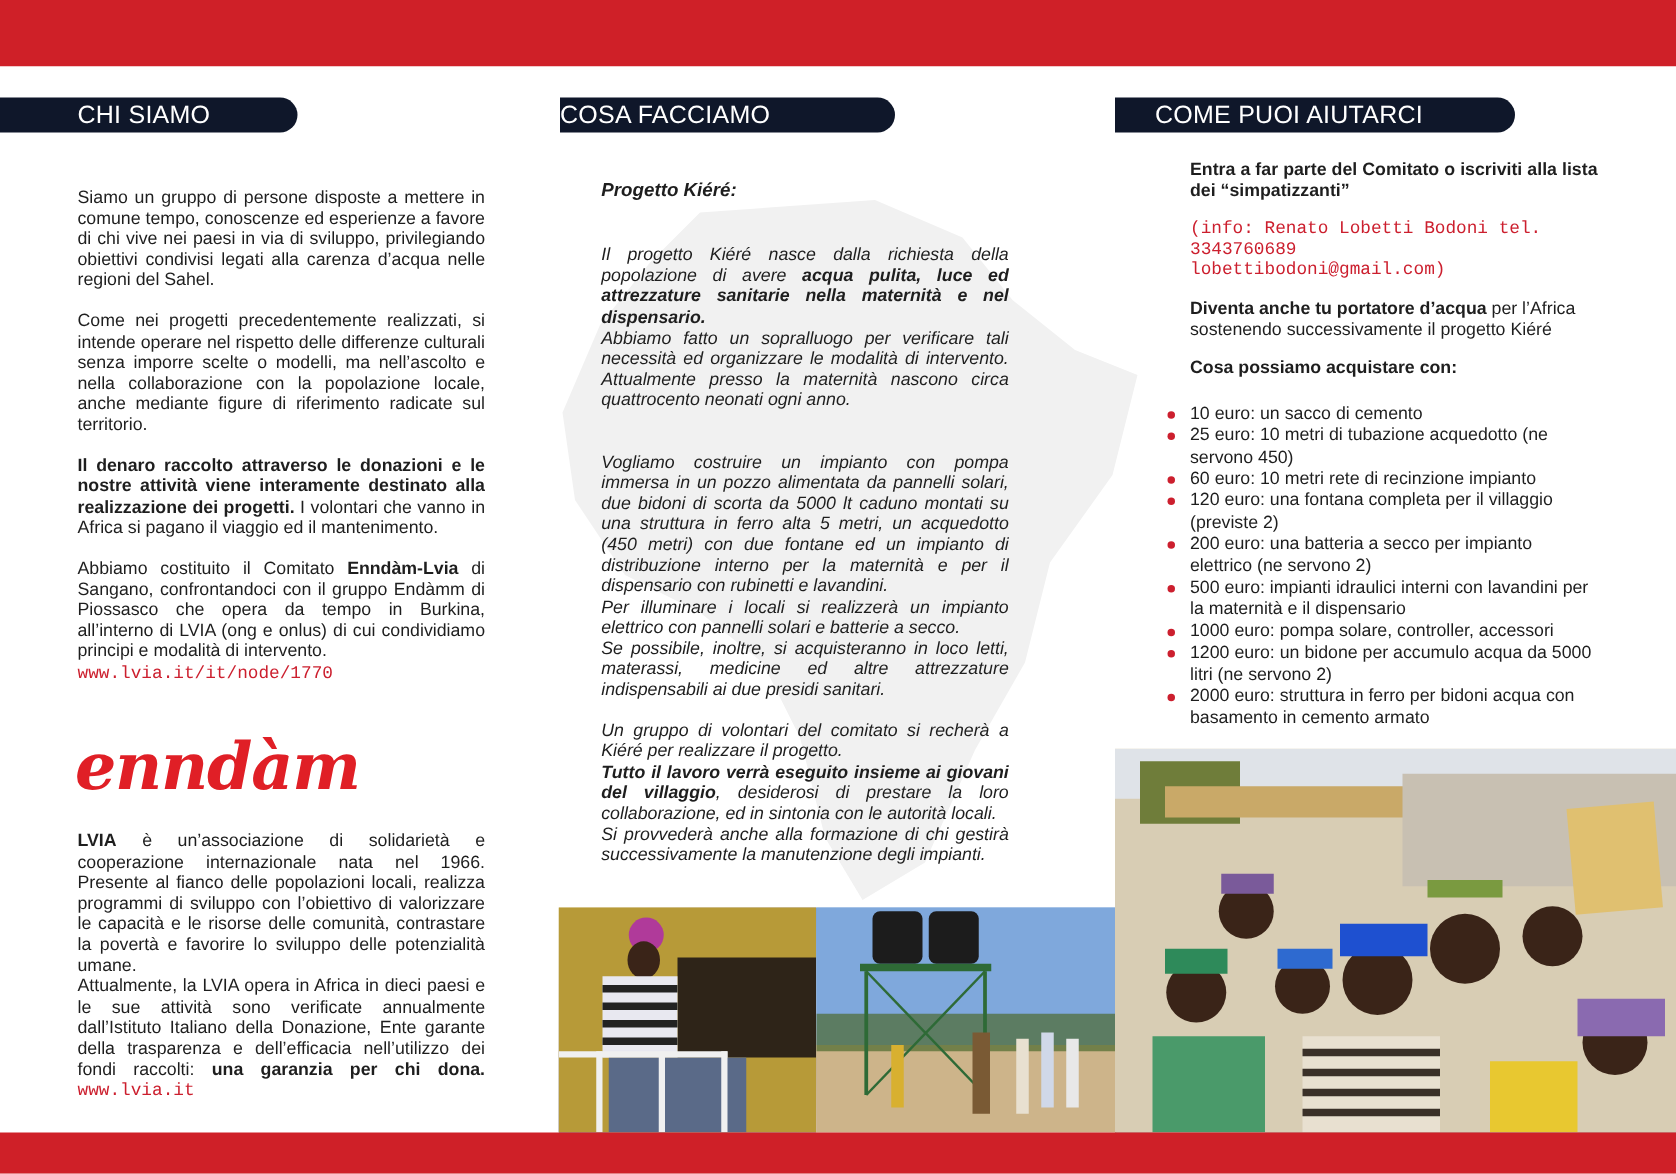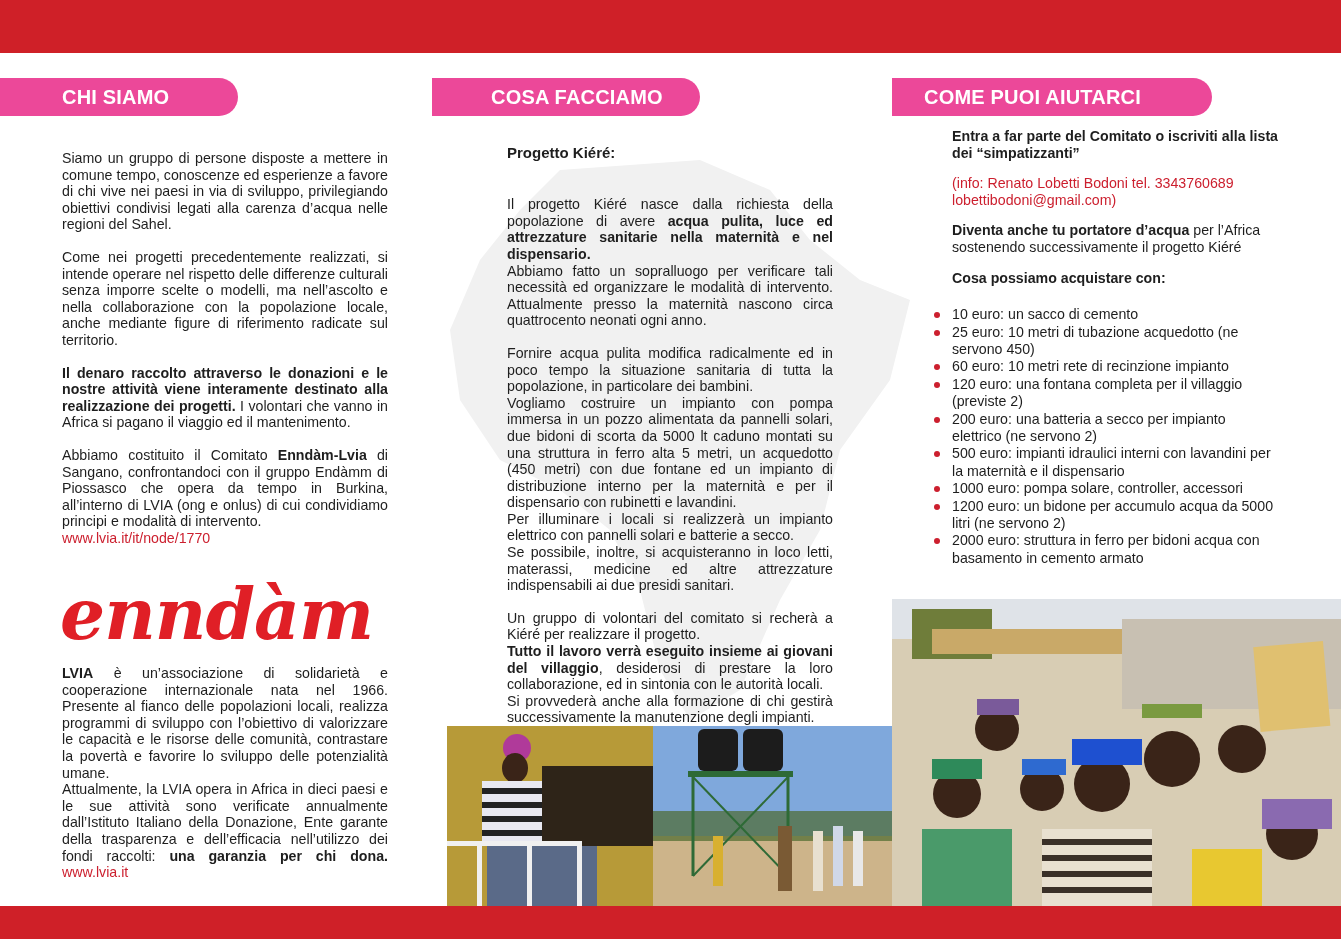--- a/index.html
+++ b/index.html
@@ -5,42 +5,42 @@
     * { margin: 0; padding: 0; box-sizing: border-box; }
     html, body { width: 1341px; height: 939px; overflow: hidden; background: #ffffff; }
     body { position: relative; font-family: "Liberation Sans", "DejaVu Sans", sans-serif; color: #1e1e1e; }
 
     .bar-top { position: absolute; left: 0; top: 0; width: 1341px; height: 53px; background: #cf2028; }
     .bar-bottom { position: absolute; left: 0; top: 906px; width: 1341px; height: 33px; background: #cf2028; }
 
     .watermark { position: absolute; left: 440px; top: 150px; width: 480px; height: 580px; pointer-events: none; }
 
     .pill {
-      position: absolute; top: 78px; height: 38px; background: #ec4899; color: #fff;
-      border-radius: 0 22px 22px 0; font-weight: bold; font-size: 20px;
+      position: absolute; top: 78px; height: 28px; background: #0f172a; color: #fff;
+      border-radius: 0 22px 22px 0; font-weight: normal; font-size: 20px;
       display: flex; align-items: center; letter-spacing: 0.2px;
     }
     .pill1 { left: 0; width: 238px; padding-left: 62px; }
-    .pill2 { left: 432px; width: 268px; padding-left: 59px; }
+    .pill2 { left: 448px; width: 268px; }
     .pill3 { left: 892px; width: 320px; padding-left: 32px; }
 
     .txt { position: absolute; font-size: 14.2px; line-height: 16.6px; text-align: justify; color: #1e1e1e; }
     .txt p { margin-bottom: 16px; }
     .txt b { font-weight: bold; }
-    .red { color: #cc1f2e; }
+    .red { color: #cc1f2e; font-family: Liberation Mono, monospace; }
 
     .col1 { left: 62px; top: 150px; width: 326px; }
     .col1b { left: 62px; top: 665px; width: 326px; }
-    .col2 { left: 507px; top: 145px; width: 326px; }
+    .col2 { left: 481px; top: 145px; width: 326px; font-style: italic; }
     .col3 { left: 952px; top: 128px; width: 326px; }
 
     .logo { position: absolute; left: 60px; top: 578px; width: 225px; height: 72px; }
     .logo-text {
       font-family: "DejaVu Serif", serif; font-style: italic; font-weight: bold;
-      font-size: 71px; color: #e01f26; letter-spacing: -1px; line-height: 72px; text-align: right;
+      font-size: 52px; color: #e01f26; letter-spacing: -1px; line-height: 72px; text-align: right;
     }
 
     .list { list-style: none; margin-top: -2px; }
     .list li { position: relative; padding-left: 0; text-align: left; line-height: 17.4px; }
     .list li::before { content: ""; position: absolute; left: -18px; top: 6px; width: 6px; height: 6px; border-radius: 50%; background: #cc1f2e; }
 
     .photo { position: absolute; overflow: hidden; }
     .photo1 { left: 447px; top: 726px; width: 206px; height: 180px; background: linear-gradient(160deg, #b89a2e 0%, #8a6b1c 35%, #3a2c18 70%, #6a5a48 100%); }
     .photo2 { left: 653px; top: 726px; width: 240px; height: 180px; background: linear-gradient(180deg, #5b8fd0 0%, #8eb5e3 45%, #b8a078 65%, #cfb68d 100%); }
     .photo3 { left: 892px; top: 599px; width: 449px; height: 307px; background: linear-gradient(180deg, #d9d3c4 0%, #c8b590 25%, #6b4a2e 55%, #4a3220 80%, #7a5a40 100%); }
@@ -76,21 +76,21 @@
   </div>
 
 <div class="txt col2">
   <p style="font-weight:bold; font-size:15px; margin-bottom:18px;"><span>Progetto Kiéré:</span></p>
   <p>
     <br>
     <span>Il progetto Kiéré nasce dalla richiesta della popolazione di avere </span><b>acqua pulita, luce ed attrezzature sanitarie nella maternità e nel dispensario.</b><br>
     <span>Abbiamo  fatto un sopralluogo per verificare tali necessità ed organizzare le modalità di intervento. Attualmente presso la maternità nascono circa quattrocento neonati ogni anno.</span>
   </p>
   <p>
-    <span>Fornire acqua pulita modifica radicalmente ed in poco tempo la situazione sanitaria di tutta la popolazione, in particolare dei bambini.</span><br>
+    <br>
     <span>Vogliamo costruire un impianto con pompa immersa in un pozzo alimentata da pannelli solari, due bidoni di scorta da 5000 lt caduno montati su una struttura in ferro alta 5 metri, un acquedotto (450 metri) con due fontane  ed un impianto di distribuzione interno per la maternità e per il dispensario con rubinetti e lavandini.</span><br>
     <span>Per illuminare i locali si realizzerà  un impianto elettrico con pannelli solari e batterie a secco.</span><br>
     <span>Se possibile, inoltre, si acquisteranno in loco letti, materassi, medicine ed altre attrezzature indispensabili ai due presidi sanitari.</span>
   </p>
   <p>
     <span>Un gruppo di volontari del comitato si recherà  a Kiéré per realizzare il progetto.</span><br>
     <b>Tutto il lavoro verrà eseguito insieme ai giovani del villaggio</b><span>, desiderosi di prestare la loro collaborazione, ed in sintonia con le autorità locali.</span><br>
     <span>Si provvederà anche alla  formazione  di chi gestirà successivamente la manutenzione degli impianti.</span>
   </p>
 </div>

